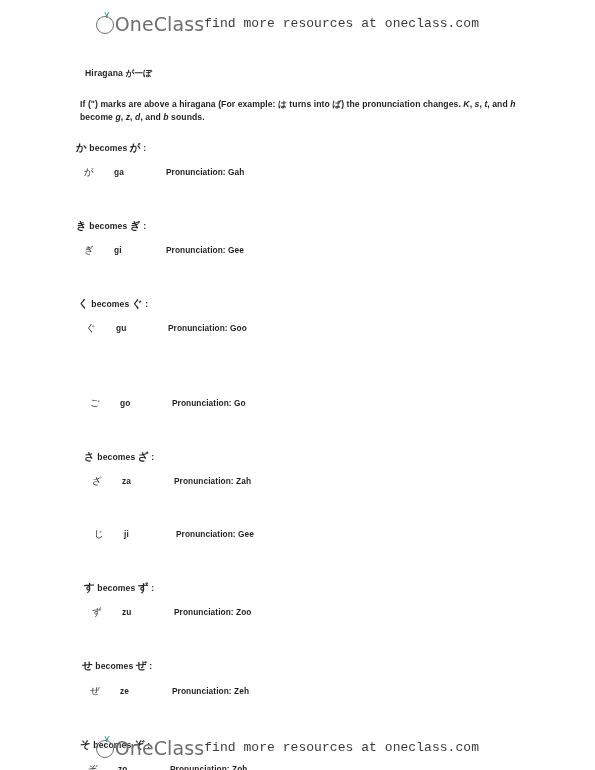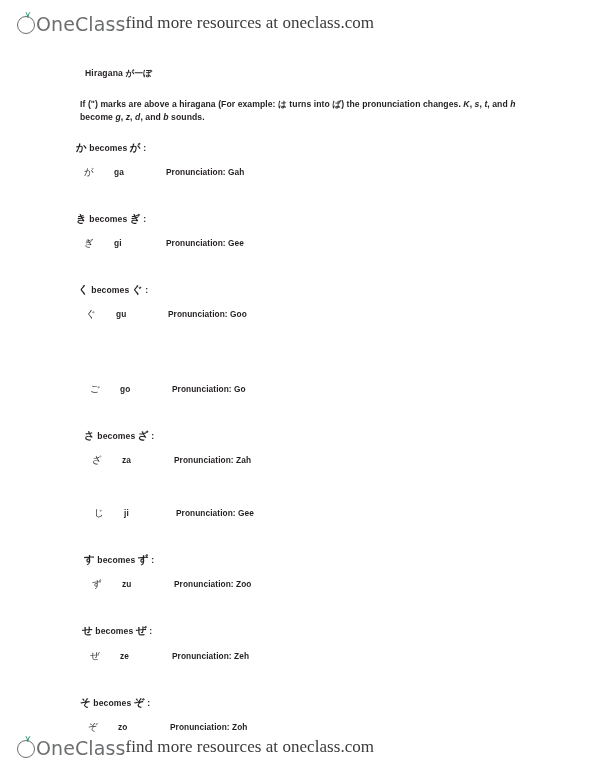--- a/index.html
+++ b/index.html
@@ -24,21 +24,21 @@
   }
 
   
   .band {
     position: absolute;
     left: 0;
     width: 513px;
     height: 46px;
     display: flex;
     align-items: center;
-    justify-content: flex-start;
+    justify-content: flex-end;
     box-sizing: border-box;
     padding: 0 34px 0 16px;
   }
   .band-header { top: 0; }
   .band-footer { top: 724px; }
 
   .brand {
     display: flex;
     align-items: flex-end;
     gap: 0;
@@ -72,22 +72,22 @@
     font-family: "DejaVu Sans", sans-serif;
     font-size: 19px;
     letter-spacing: 0.1px;
     color: #6d6e70;
     font-weight: 400;
     margin-left: -2px;
     padding-bottom: 1px;
   }
 
   .band-note {
-    font-family: Liberation Serif, serif;
-    font-size: 17px;
+    font-family: Liberation Mono, monospace;
+    font-size: 13px;
     color: #3b3b3b;
     letter-spacing: 0.05px;
     white-space: nowrap;
   }
 
   
   .content {
     position: absolute;
     left: 68px;
     top: 68px;
@@ -108,21 +108,21 @@
     font-weight: 700;
     line-height: 1.55;
     margin: 0 0 16px 12px;
     letter-spacing: 0.08px;
   }
   .intro em {
     font-style: italic;
   }
 
   .entry {
-    margin: 5px 0 6px 0;
+    margin: 12px 0 6px 0;
   }
   .entry-head {
     font-size: 8.6px;
     font-weight: 700;
     margin: 0 0 0 8px;
     line-height: 1.25;
     letter-spacing: 0.1px;
   }
   .entry-head .kana-big {
     font-family: "DejaVu Sans", sans-serif;

